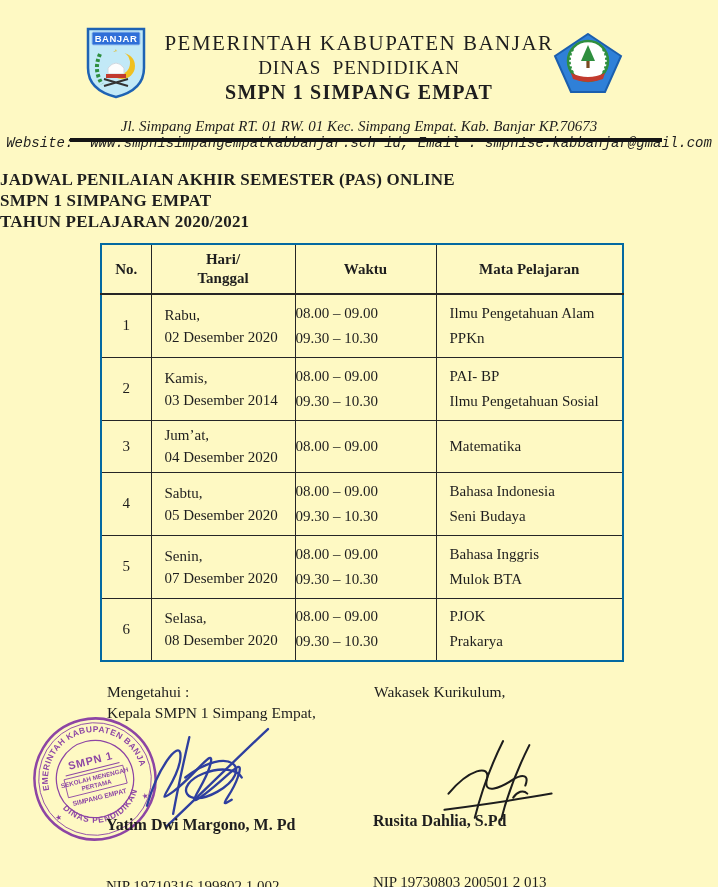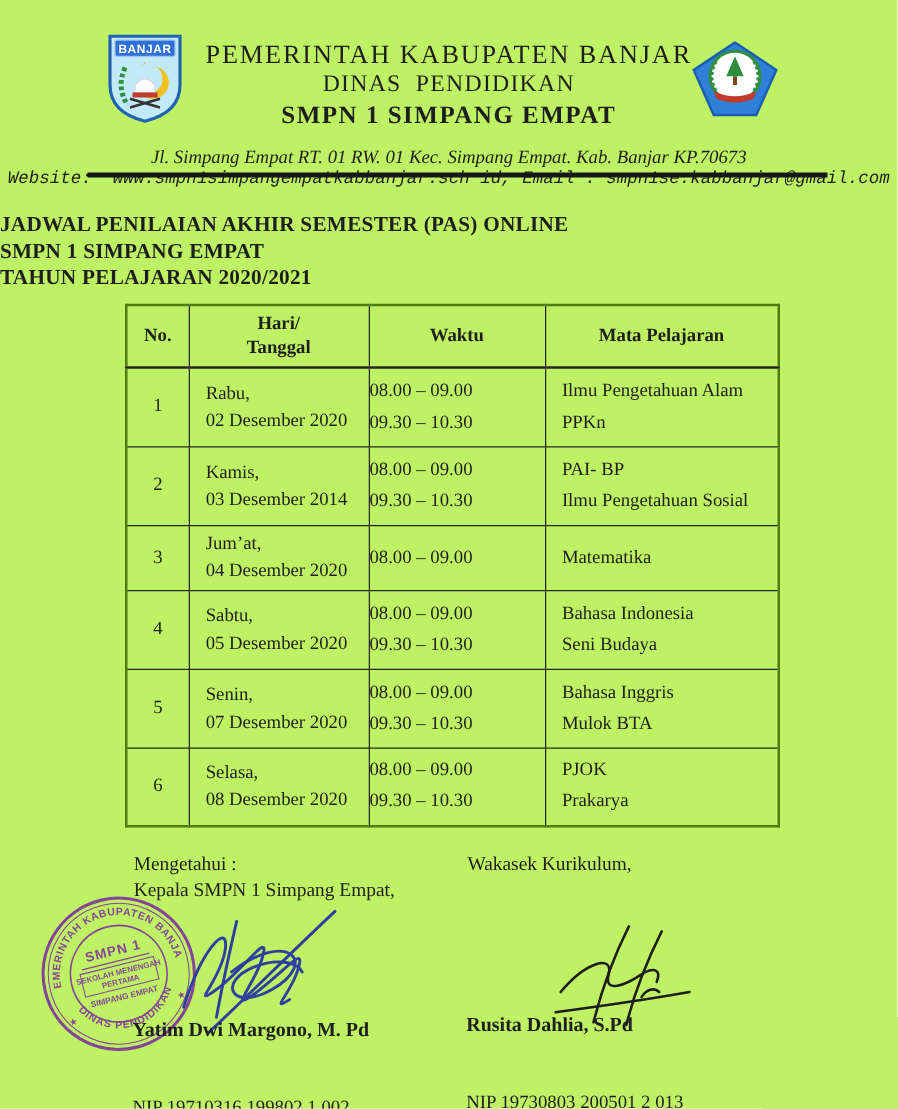--- a/index.html
+++ b/index.html
@@ -1,16 +1,16 @@
 <!DOCTYPE html>
 <html><head>
 <meta charset="utf-8">
 <style>
   html,body{margin:0;padding:0;background:#ffffff;}
-  .page{position:relative;width:718px;height:887px;background:#bef264;
+  .page{position:relative;width:718px;height:887px;background:#fef9c3;
         font-family:"Liberation Serif",serif;color:#1e1e1e;overflow:hidden;}
 
   
   .letterhead{position:absolute;left:0;top:30px;width:100%;text-align:center;}
   .lh-gov{font-size:21px;letter-spacing:1.5px;line-height:26px;}
   .lh-dept{font-size:19px;line-height:23px;white-space:pre;letter-spacing:1px;}
   .lh-school{font-size:20px;font-weight:bold;letter-spacing:1.2px;line-height:26px;}
   .lh-address{font-size:15px;font-style:italic;line-height:18px;margin-top:12px;}
   .lh-contact{font-size:14px;font-style:italic;line-height:17px;white-space:pre;
               font-family:Liberation Mono, monospace;}
@@ -18,21 +18,21 @@
   .logo-right{position:absolute;left:553px;top:33px;width:70px;height:62px;}
   .header-rule{position:absolute;left:70px;top:138px;width:592px;height:4px;background:#161616;}
 
   
   .doc-title{position:absolute;left:0;top:169px;width:100%;text-align:left;
              font-weight:bold;font-size:17px;line-height:21px;letter-spacing:.2px;}
 
   
   .schedule{position:absolute;left:100px;top:243px;}
   table.sched{border-collapse:collapse;table-layout:fixed;width:522px;font-size:15px;
-              border:2px solid #4d7c0f;}
+              border:2px solid #0369a1;}
   table.sched td{border:1px solid #262626;vertical-align:middle;padding:0;}
   table.sched thead td{border-bottom:2px solid #262626;font-weight:bold;text-align:center;
                        height:48px;line-height:19px;}
   table.sched tbody tr{height:63px;}
   table.sched tbody tr.single{height:52px;}
   .c-no{text-align:center;}
   .c-day{padding-left:13px !important;line-height:22px;}
   .c-time{text-align:left;line-height:25px;}
   .c-subj{padding-left:13px !important;line-height:25px;}
 

